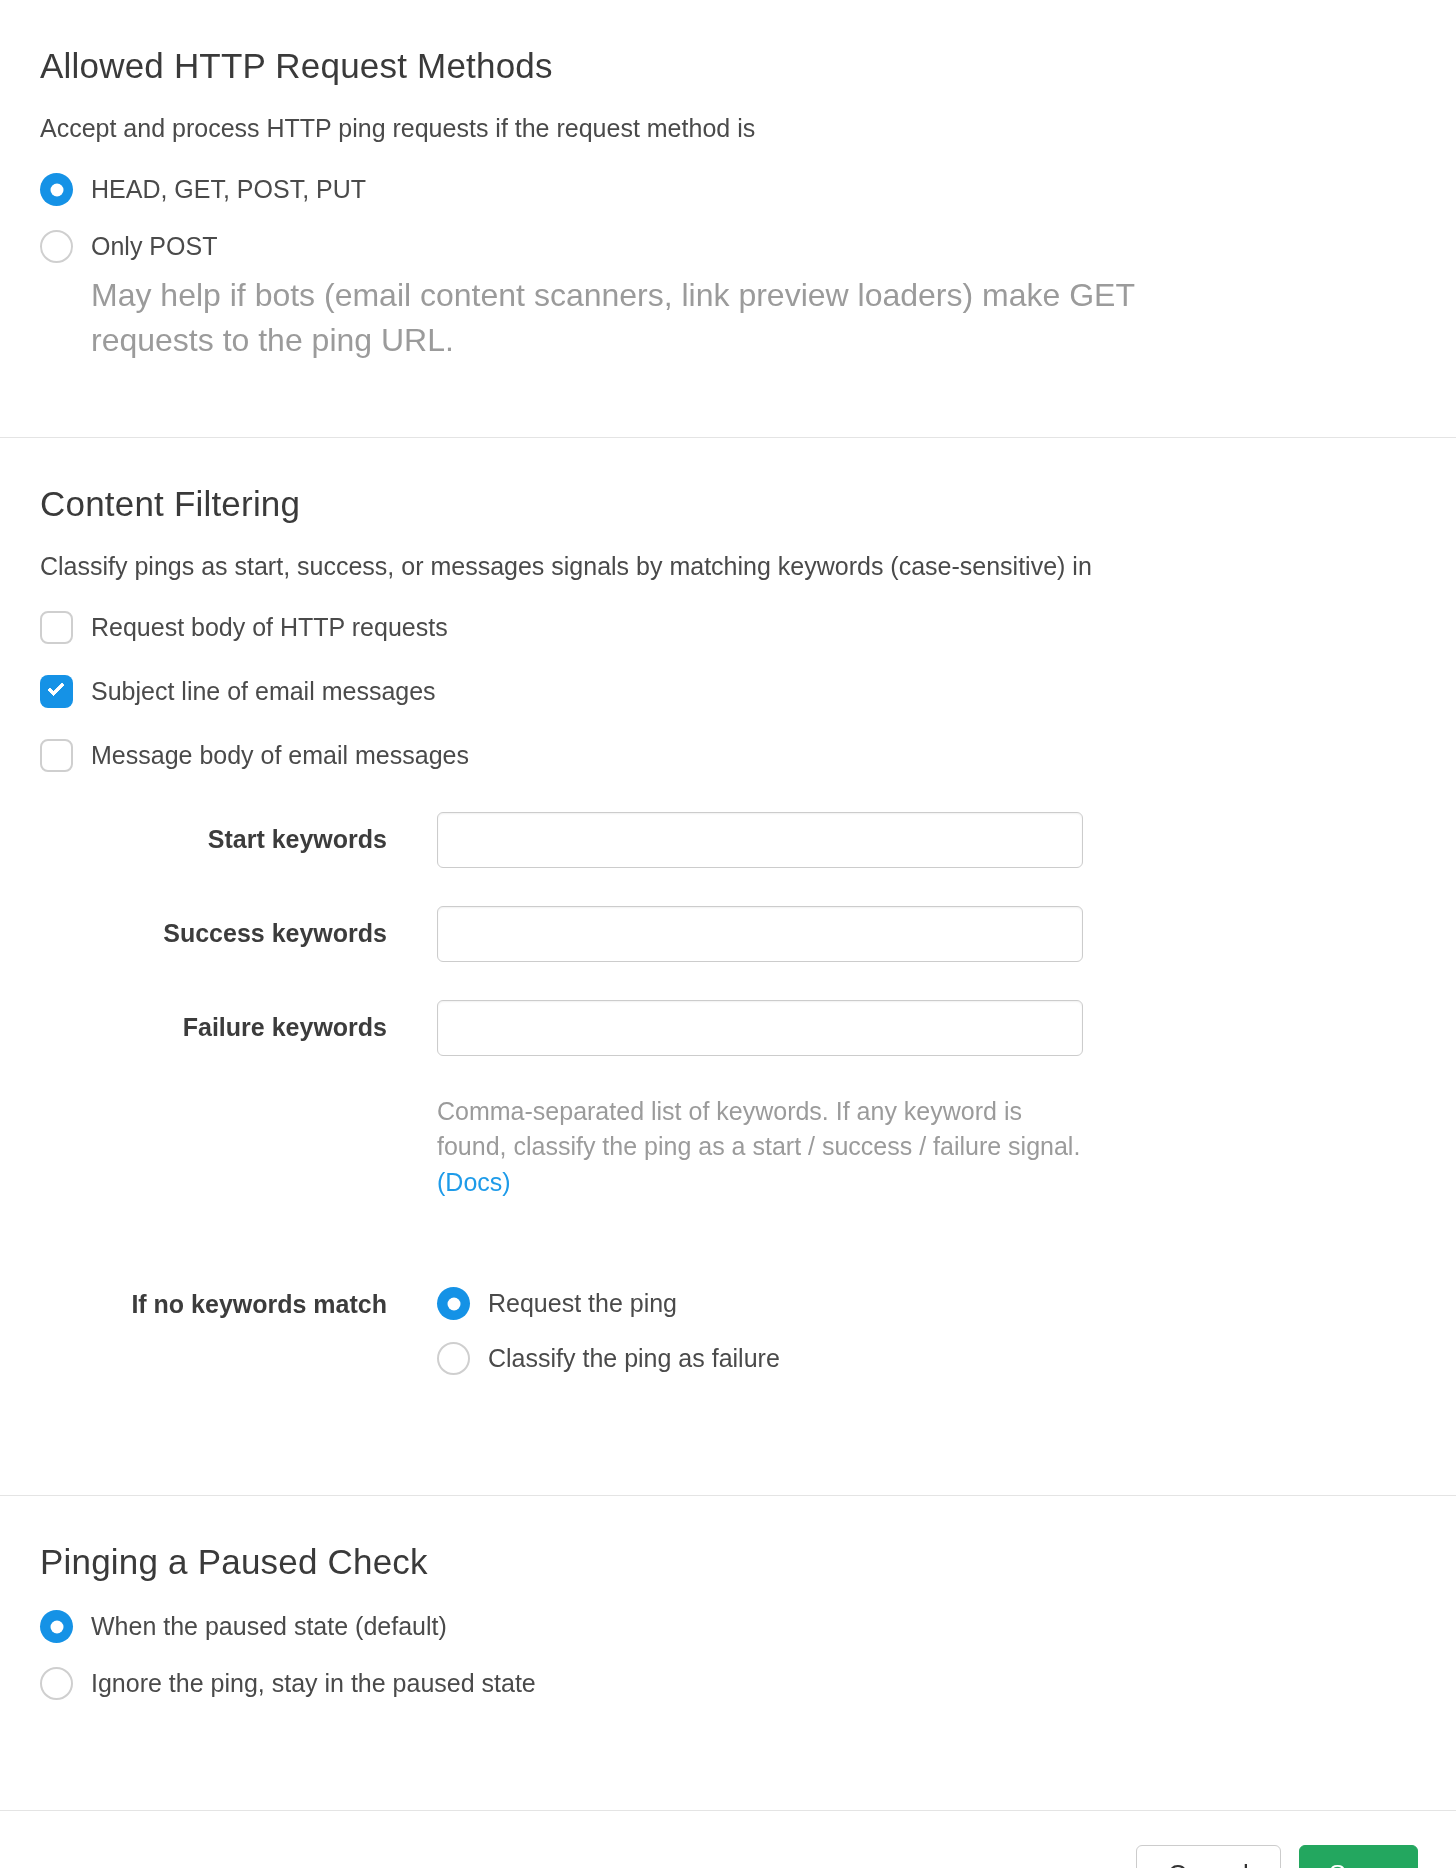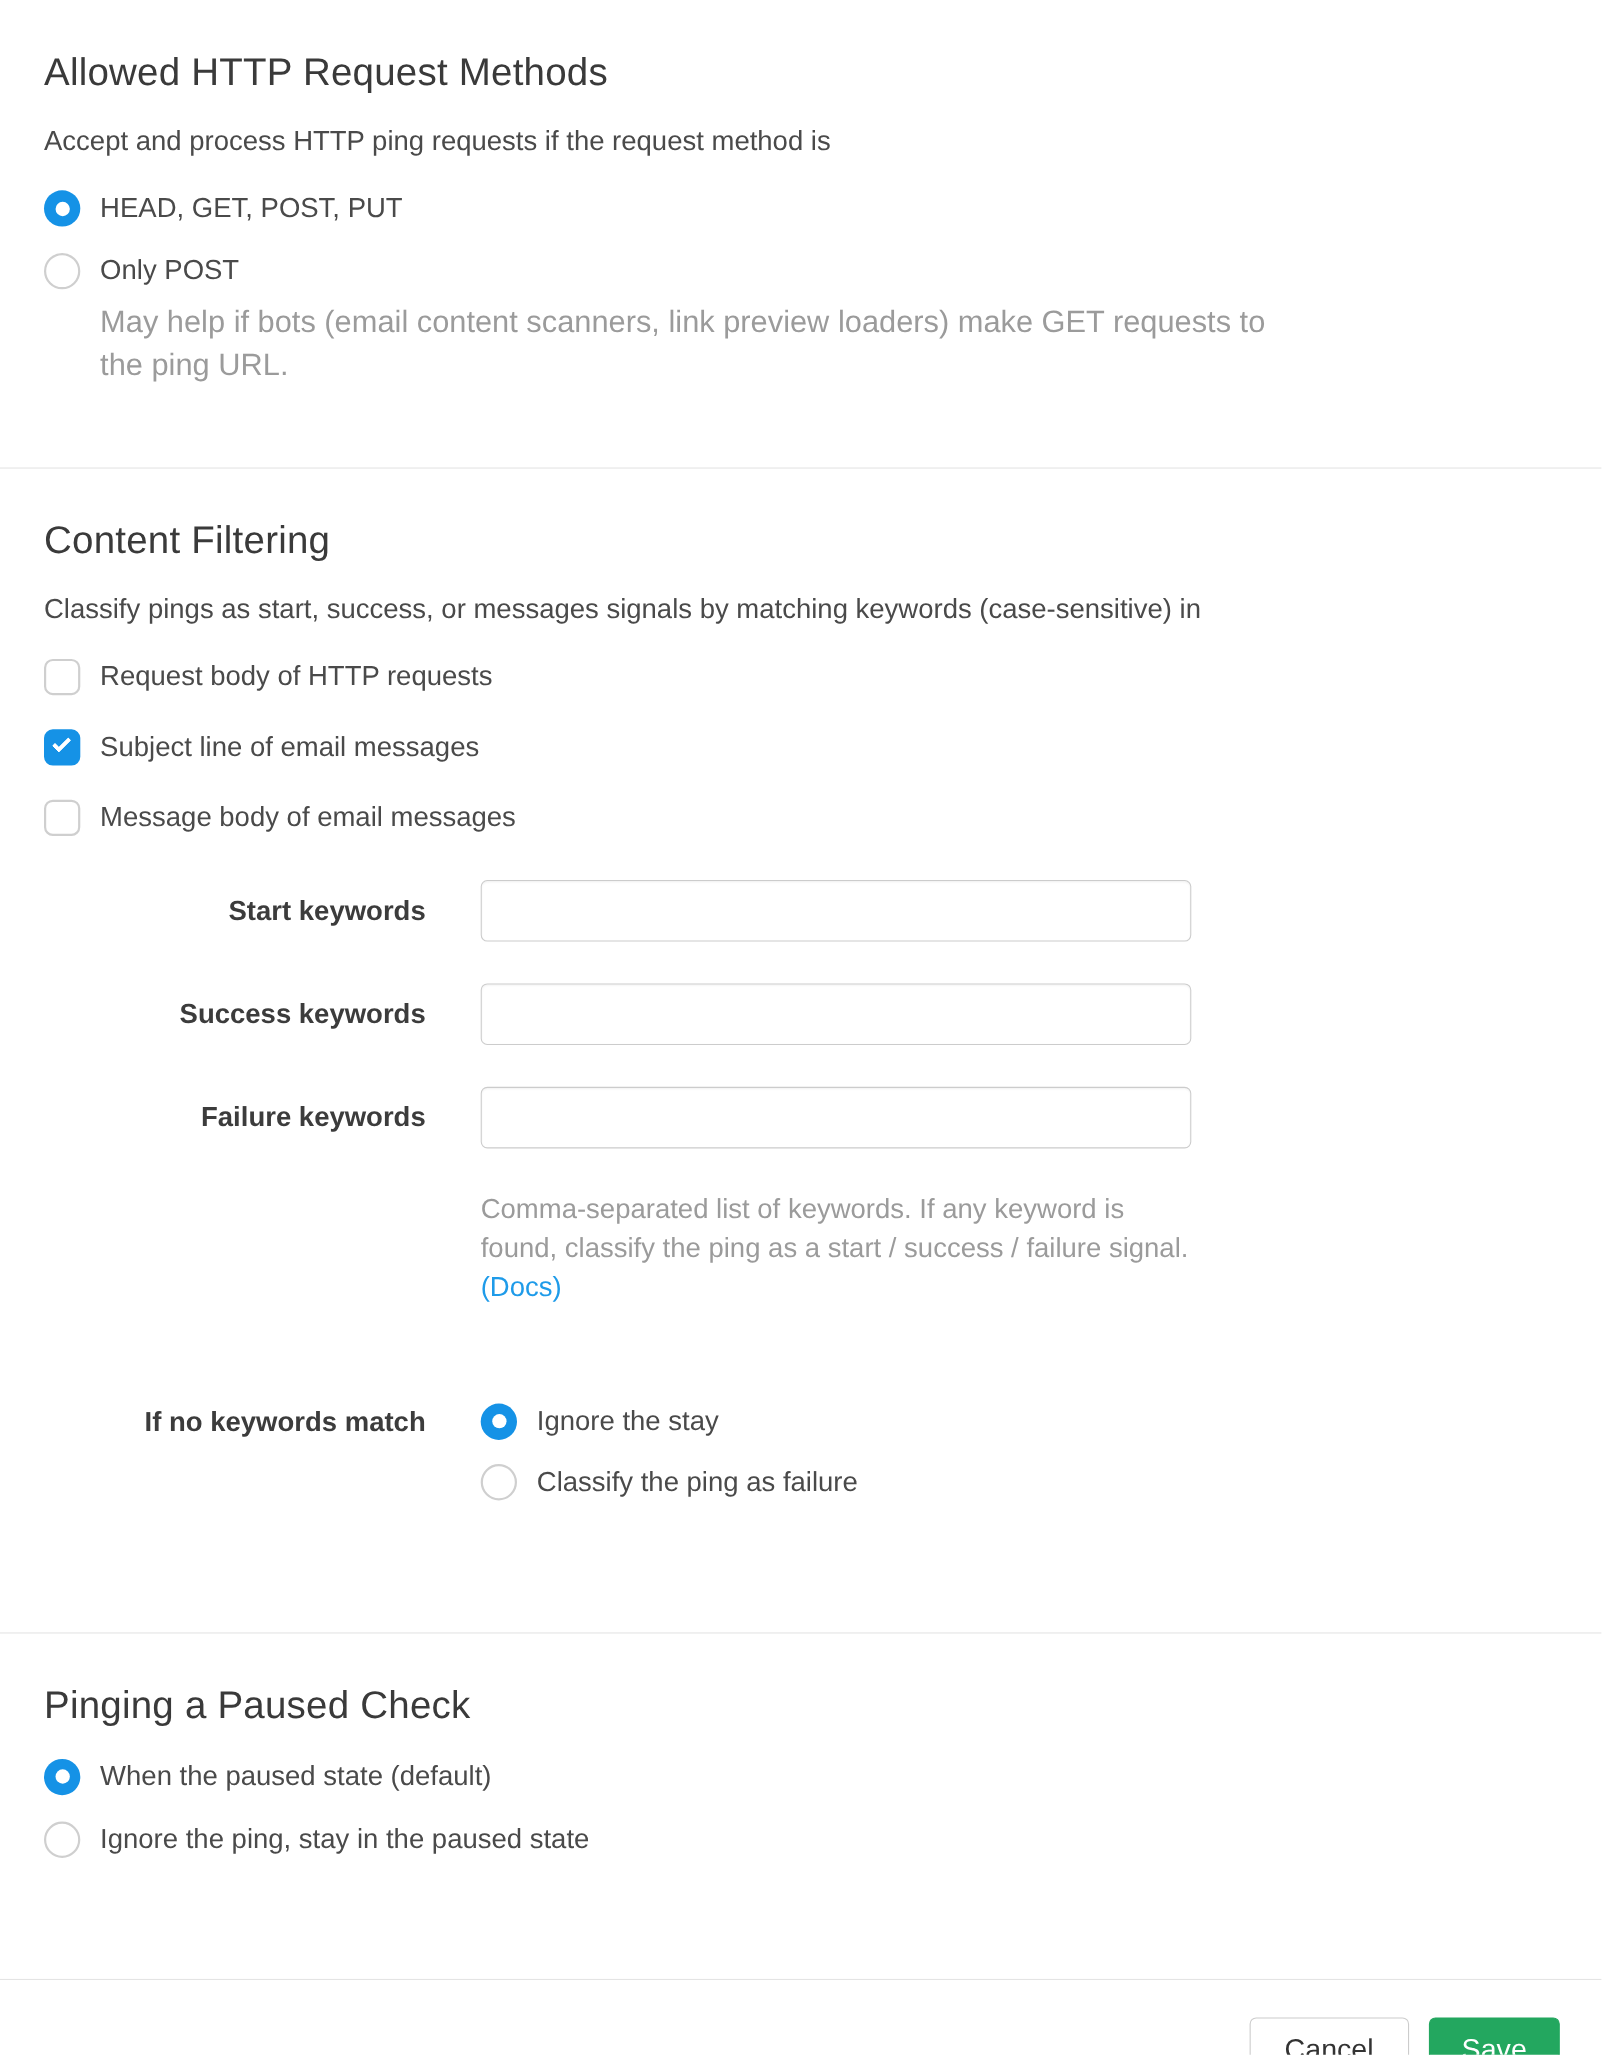--- a/index.html
+++ b/index.html
@@ -36,21 +36,21 @@
   }
   .checkbox.on { border: none; background: #1592e6; }
   .checkbox .check {
     display: none; position: absolute; left: 8px; top: 8px;
     width: 16px; height: 9px;
     border-left: 4px solid #fff; border-bottom: 4px solid #fff;
     transform: rotate(-45deg); border-radius: 1px;
   }
   .checkbox.on .check { display: block; }
 
-  .sub-help { font-size: 28px; margin-left: 51px; margin-top: -14px; margin-bottom: 26px; line-height: 1.4; max-width: 1100px; }
+  .sub-help { font-size: 32px; margin-left: 51px; margin-top: -14px; margin-bottom: 26px; line-height: 1.4; max-width: 1100px; }
 
   
   #section-http-methods { padding-bottom: 48px; }
   #section-content-filtering { padding-bottom: 120px; }
   #section-paused { padding-bottom: 86px; }
 
   .checkbox-group { margin-bottom: 40px; }
   .checkbox-group .choice-row { margin-bottom: 31px; }
 
   
@@ -154,21 +154,21 @@
     <input class="form-input" type="text" value="" style="">
   </div>
 
   <p class="form-help muted"><span>Comma-separated list of keywords. If any keyword is found, classify the ping as a start / success / failure signal. </span><a class="link">(Docs)</a></p>
 
   <div class="no-match-row">
     <label class="form-label" style="padding-top: 3px;">If no keywords match</label>
     <div class="no-match-options">
       <div class="choice-row">
         <span class="radio on"></span>
-        <span class="choice-label">Ignore the stay</span>
+        <span class="choice-label">Request the ping</span>
       </div>
       <div class="choice-row">
         <span class="radio"></span>
         <span class="choice-label">Classify the ping as failure</span>
       </div>
     </div>
   </div>
 </section>
 
 <section id="section-paused">

